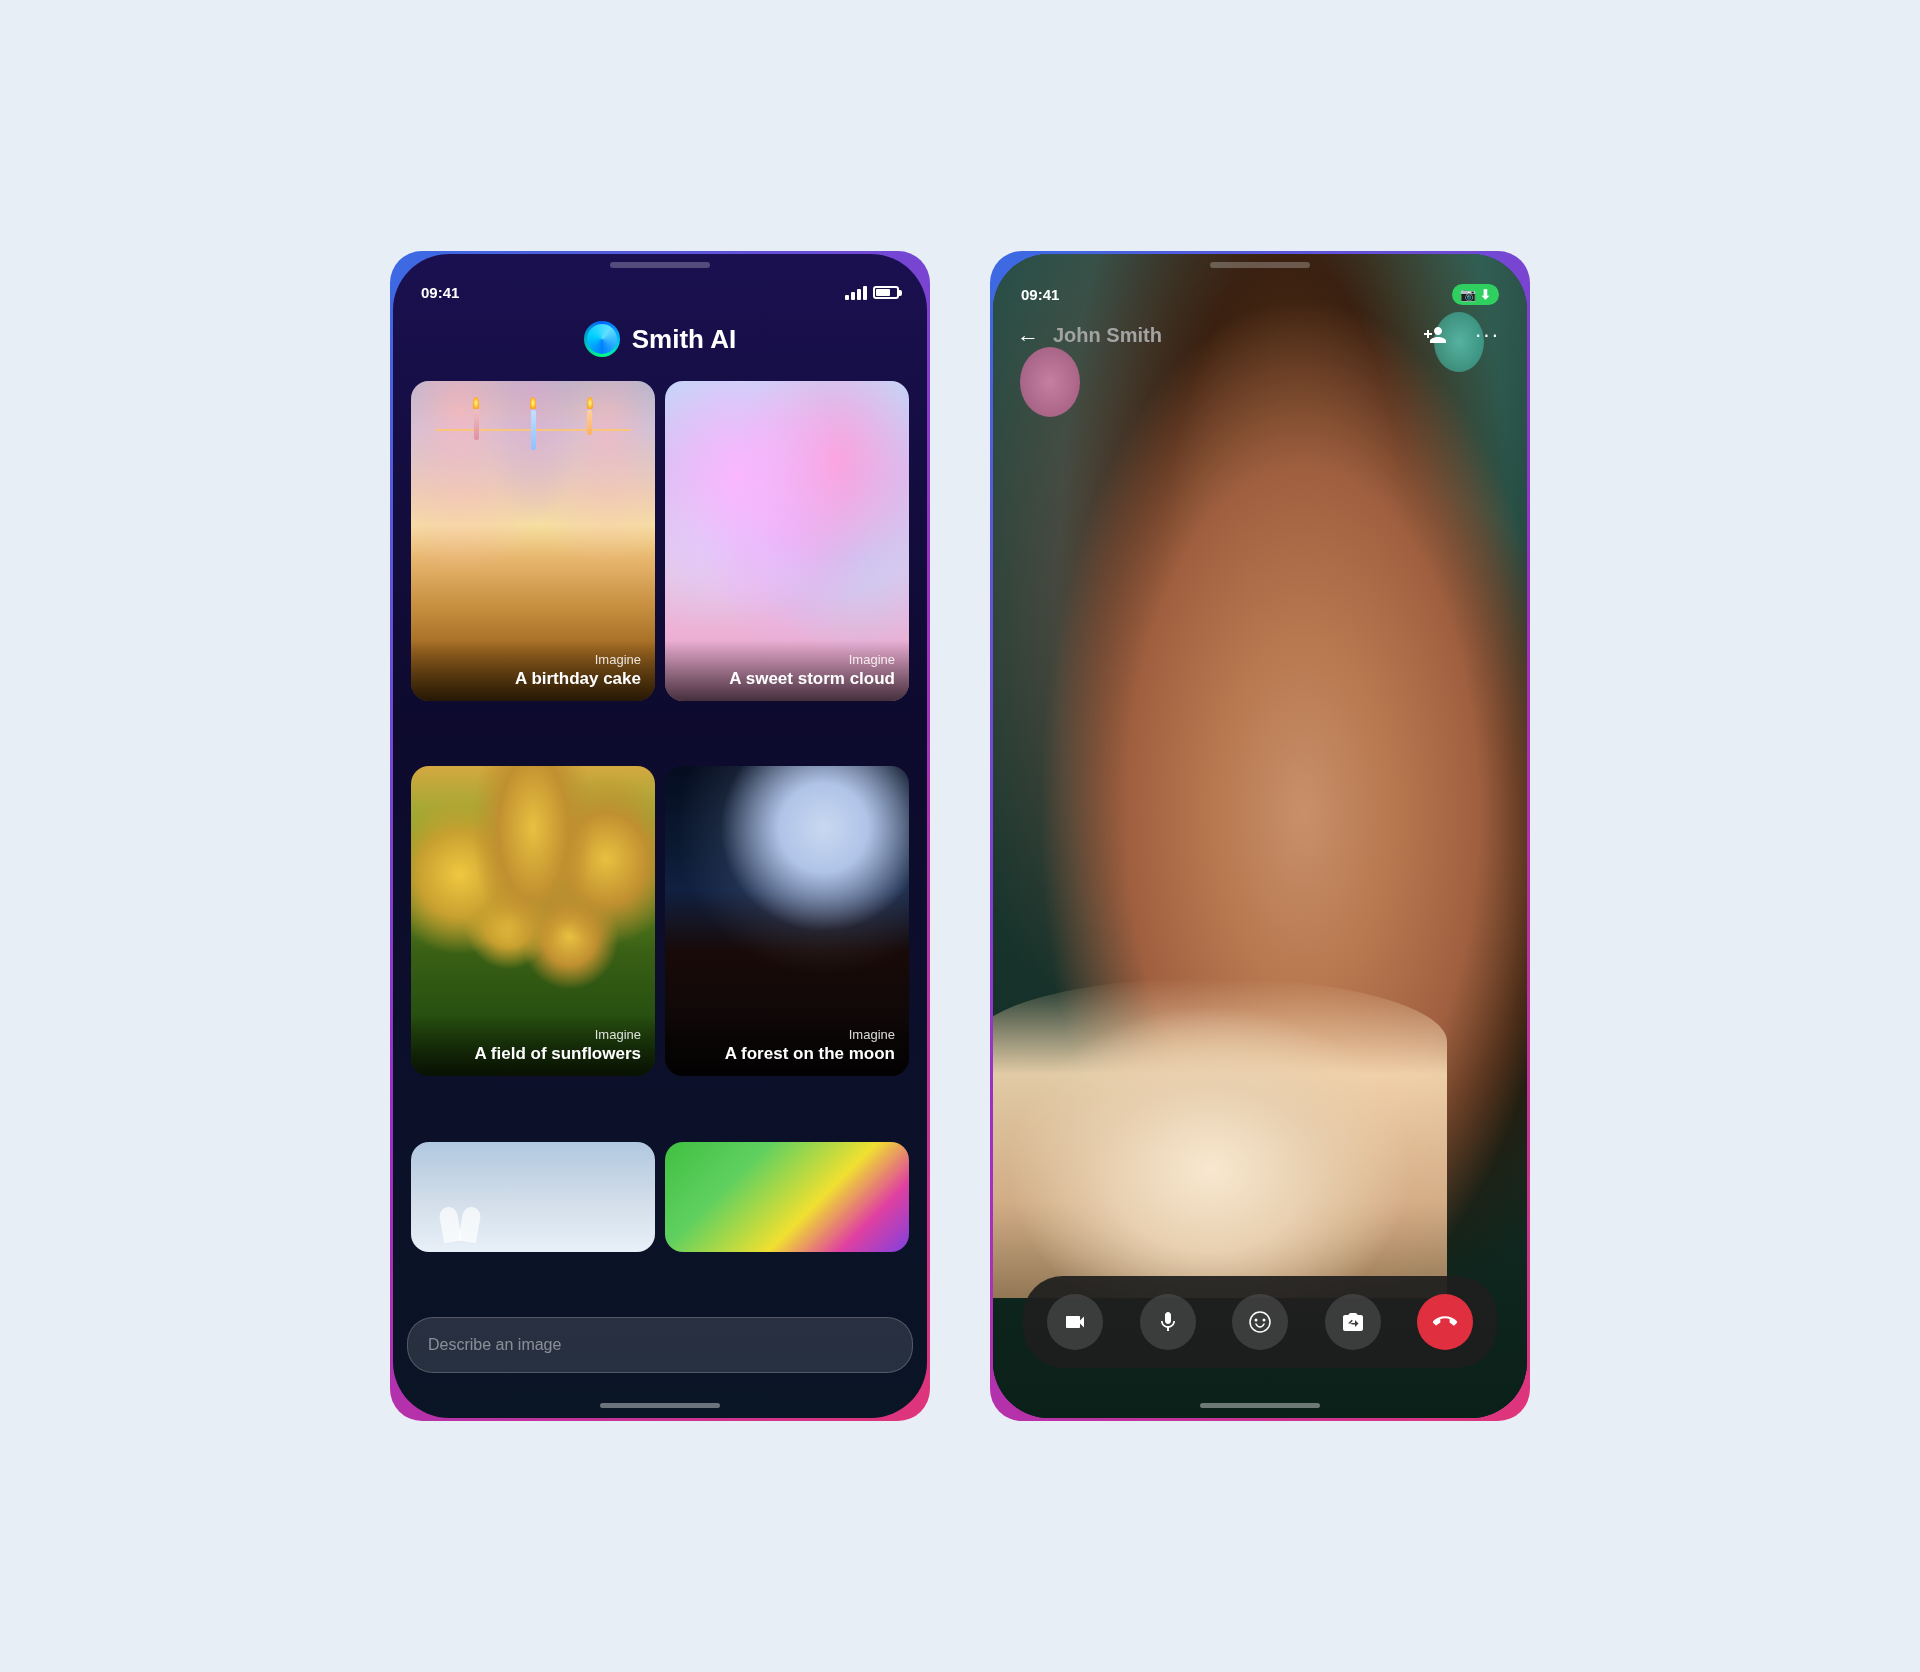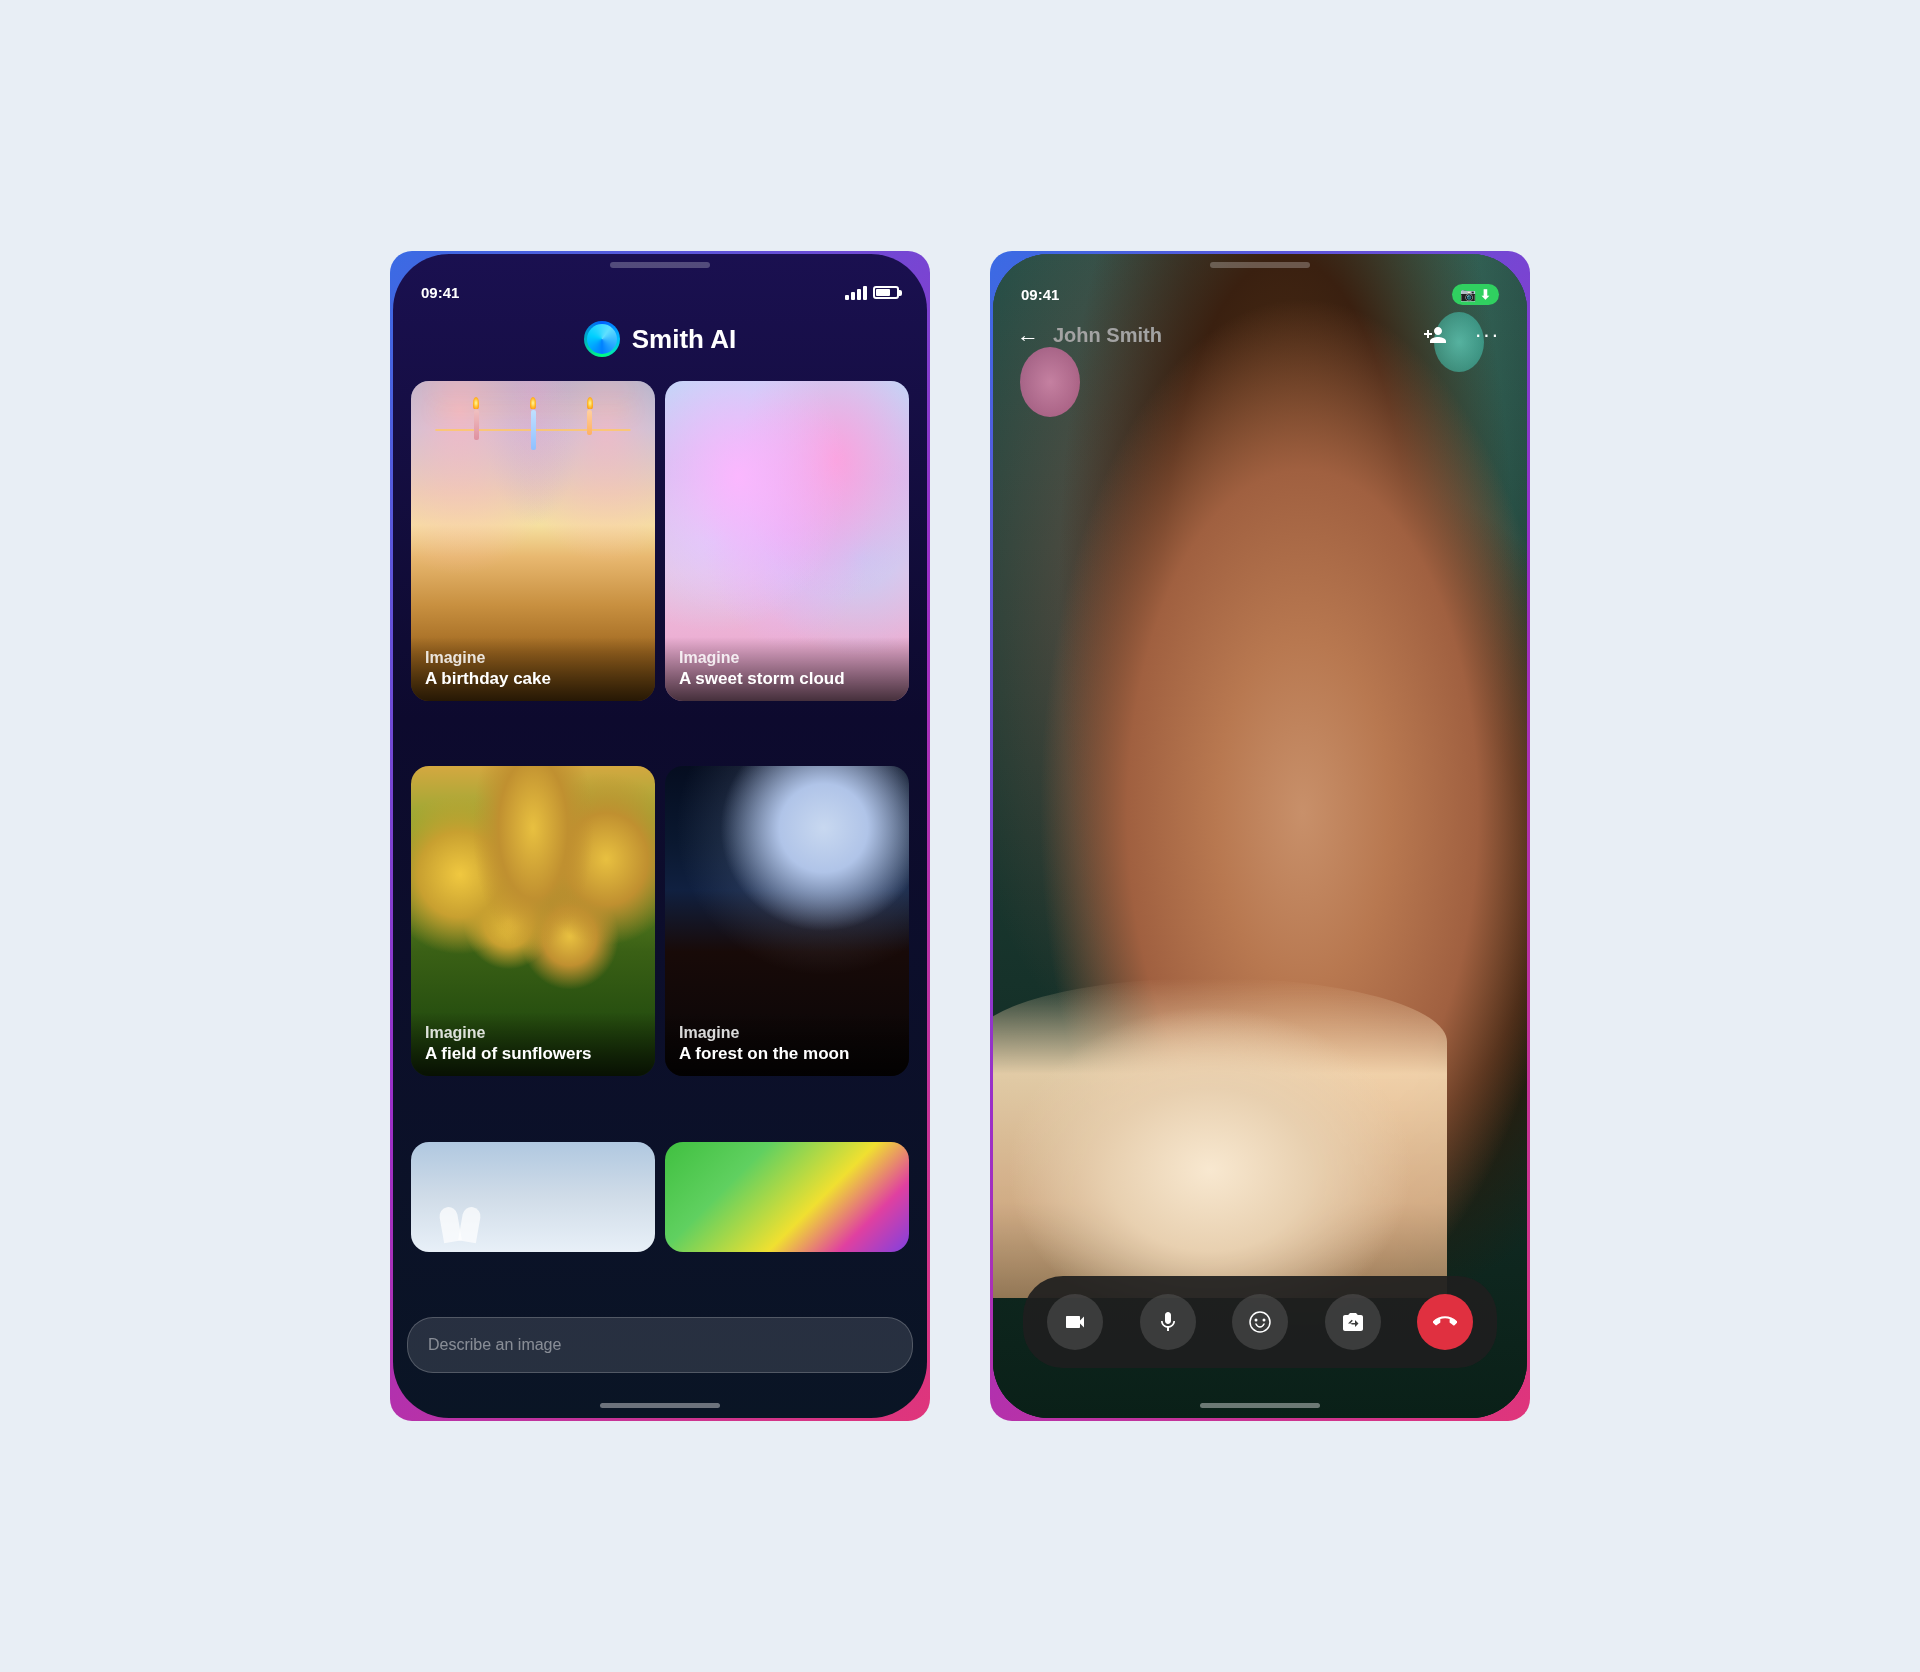--- a/index.html
+++ b/index.html
@@ -19,23 +19,24 @@
       display: flex;
       gap: 60px;
       align-items: center;
       justify-content: center;
     }
 
     
     .phone {
       width: 540px;
       height: 1170px;
-      border-radius: 22px;
+      border-radius: 32px;
       position: relative;
       overflow: hidden;
+      text-align: right;
     }
 
     .phone-left {
       background: linear-gradient(135deg, #3a6be4 0%, #9b2fc8 50%, #e0357a 100%);
       padding: 3px;
     }
 
     .phone-right {
       background: linear-gradient(135deg, #3a6be4 0%, #9b2fc8 50%, #e0357a 100%);
       padding: 3px;
@@ -244,23 +245,23 @@
       position: absolute;
       bottom: 0;
       left: 0;
       right: 0;
       padding: 12px 14px;
       background: linear-gradient(0deg, rgba(0,0,0,0.7) 0%, transparent 100%);
       color: white;
     }
 
     .label-imagine {
-      font-size: 16px;
+      font-size: 13px;
       opacity: 0.85;
-      font-weight: 700;
+      font-weight: 400;
       margin-bottom: 2px;
     }
 
     .label-subject {
       font-size: 17px;
       font-weight: 600;
     }
 
     
     .input-bar-container {

